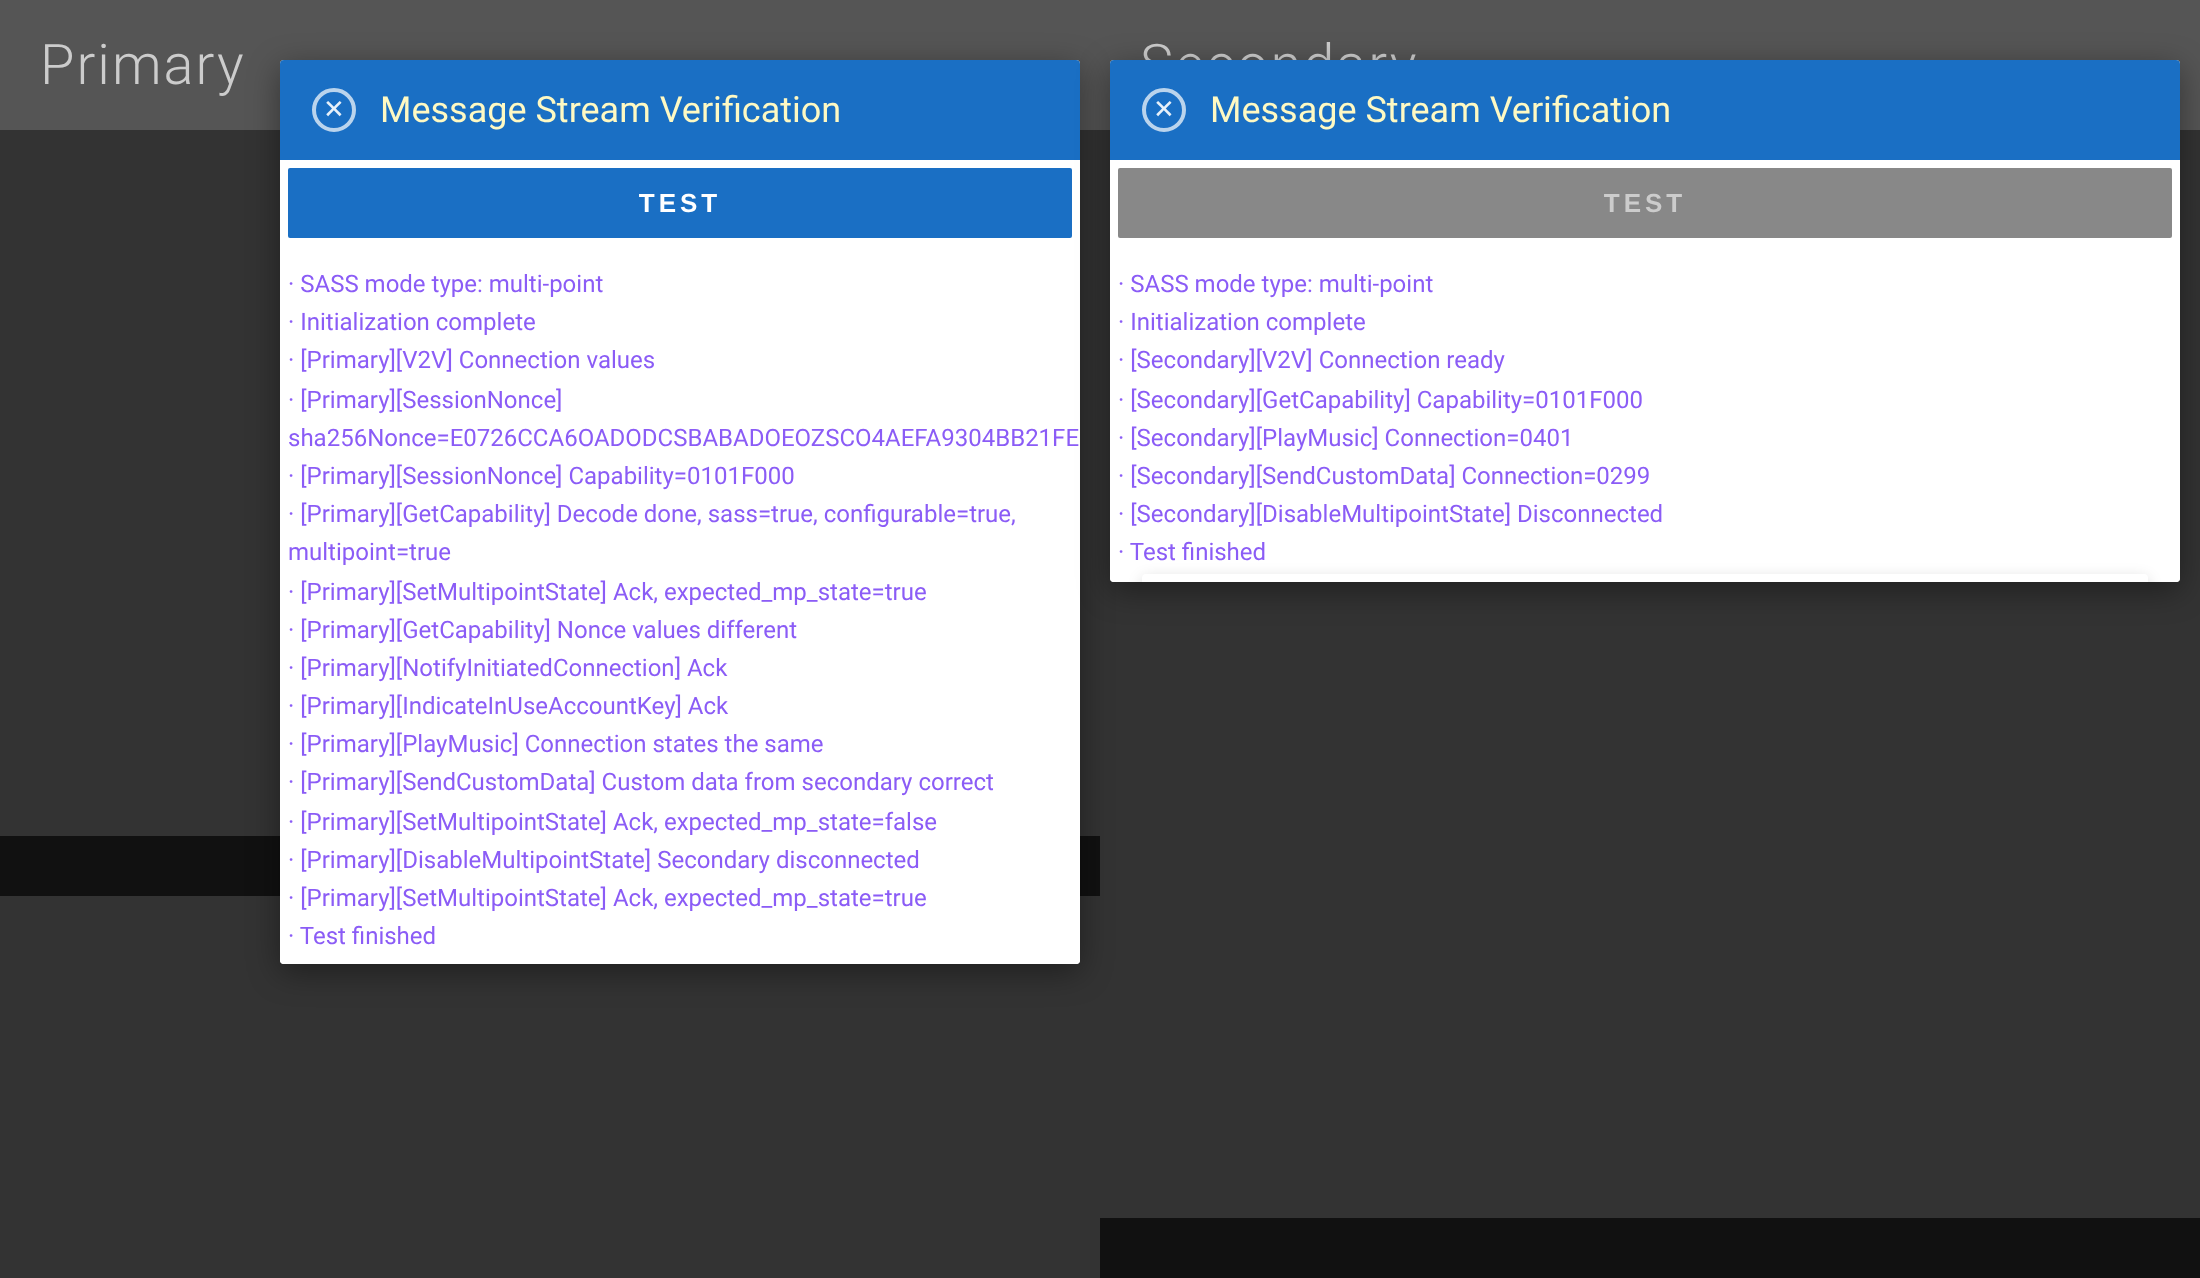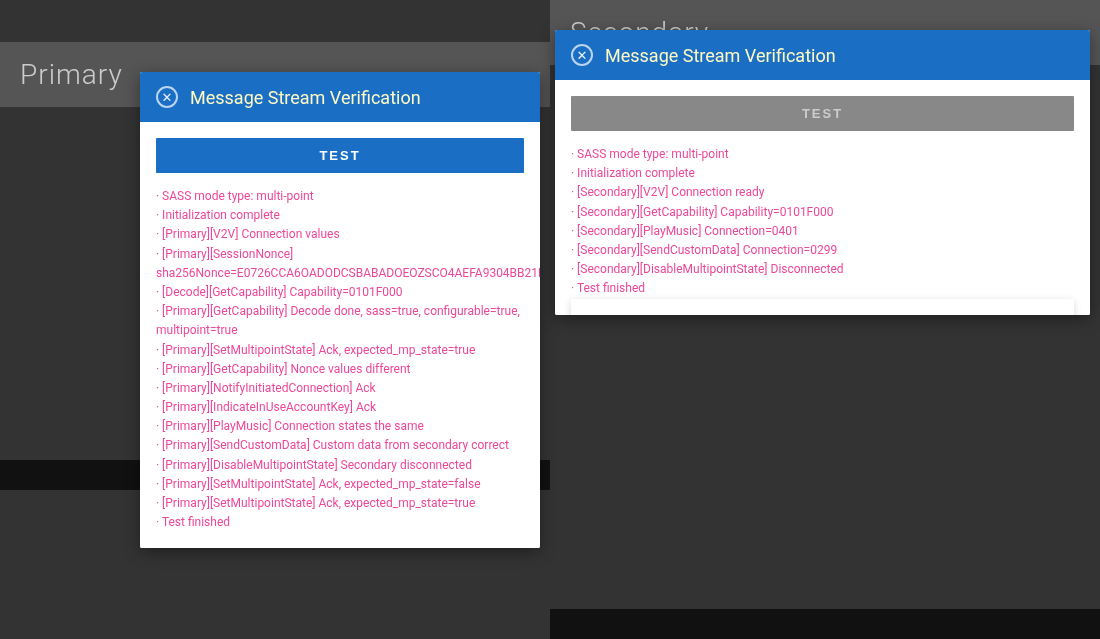--- a/index.html
+++ b/index.html
@@ -14,21 +14,20 @@
 
     .panel {
       display: flex;
       flex-direction: column;
       position: relative;
     }
 
     .panel-primary {
       width: 550px;
       height: 448px;
-      margin-top: 42px;
     }
 
     .panel-secondary {
       width: 550px;
       height: 639px;
     }
 
     .panel-header-bg {
       position: absolute;
       top: 0;
@@ -97,21 +96,21 @@
     }
 
     .dialog-title {
       color: #fef9c3;
       font-size: 18px;
       font-weight: 400;
       text-align: right;
     }
 
     .dialog-body {
-      padding: 16px;
+      padding: 4px;
       background: #fff;
     }
 
     .test-btn {
       display: block;
       width: 100%;
       background: #1a6fc4;
       color: #fff;
       border: none;
       padding: 10px 0;
@@ -129,21 +128,21 @@
       cursor: default;
     }
 
     .log-area {
       font-size: 12px;
       line-height: 1.6;
       color: #333;
     }
 
     .log-area .log-line {
-      color: #ec4899;
+      color: #8b5cf6;
     }
 
     .result-dialog {
       position: absolute;
       left: 16px;
       right: 16px;
       background: #fff;
       border-radius: 2px;
       padding: 20px 20px 12px 20px;
       box-shadow: 0 2px 8px rgba(0,0,0,0.15);
@@ -172,30 +171,30 @@
       <div class="close-btn">✕</div>
       <span class="dialog-title">Message Stream Verification</span>
     </div>
     <div class="dialog-body">
       <button class="test-btn">TEST</button>
       <div class="log-area" id="primary-log">
           <div class="log-line">· SASS mode type: multi-point</div>
           <div class="log-line">· Initialization complete</div>
           <div class="log-line">· [Primary][V2V] Connection values</div>
           <div class="log-line">· [Primary][SessionNonce] sha256Nonce=E0726CCA6OADODCSBABADOEOZSCO4AEFA9304BB21FEC610F81481C2E6D28DA01</div>
-          <div class="log-line">· [Decode][GetCapability] Capability=0101F000</div>
+          <div class="log-line">· [Primary][SessionNonce] Capability=0101F000</div>
           <div class="log-line">· [Primary][GetCapability] Decode done, sass=true, configurable=true, multipoint=true</div>
           <div class="log-line">· [Primary][SetMultipointState] Ack, expected_mp_state=true</div>
           <div class="log-line">· [Primary][GetCapability] Nonce values different</div>
           <div class="log-line">· [Primary][NotifyInitiatedConnection] Ack</div>
           <div class="log-line">· [Primary][IndicateInUseAccountKey] Ack</div>
           <div class="log-line">· [Primary][PlayMusic] Connection states the same</div>
           <div class="log-line">· [Primary][SendCustomData] Custom data from secondary correct</div>
+          <div class="log-line">· [Primary][SetMultipointState] Ack, expected_mp_state=false</div>
           <div class="log-line">· [Primary][DisableMultipointState] Secondary disconnected</div>
-          <div class="log-line">· [Primary][SetMultipointState] Ack, expected_mp_state=false</div>
           <div class="log-line">· [Primary][SetMultipointState] Ack, expected_mp_state=true</div>
           <div class="log-line">· Test finished</div>
         </div>
     </div>
   </div>
 
   <div class="panel-bottom-bar"></div>
 </div>
 
 <div class="panel panel-secondary">

